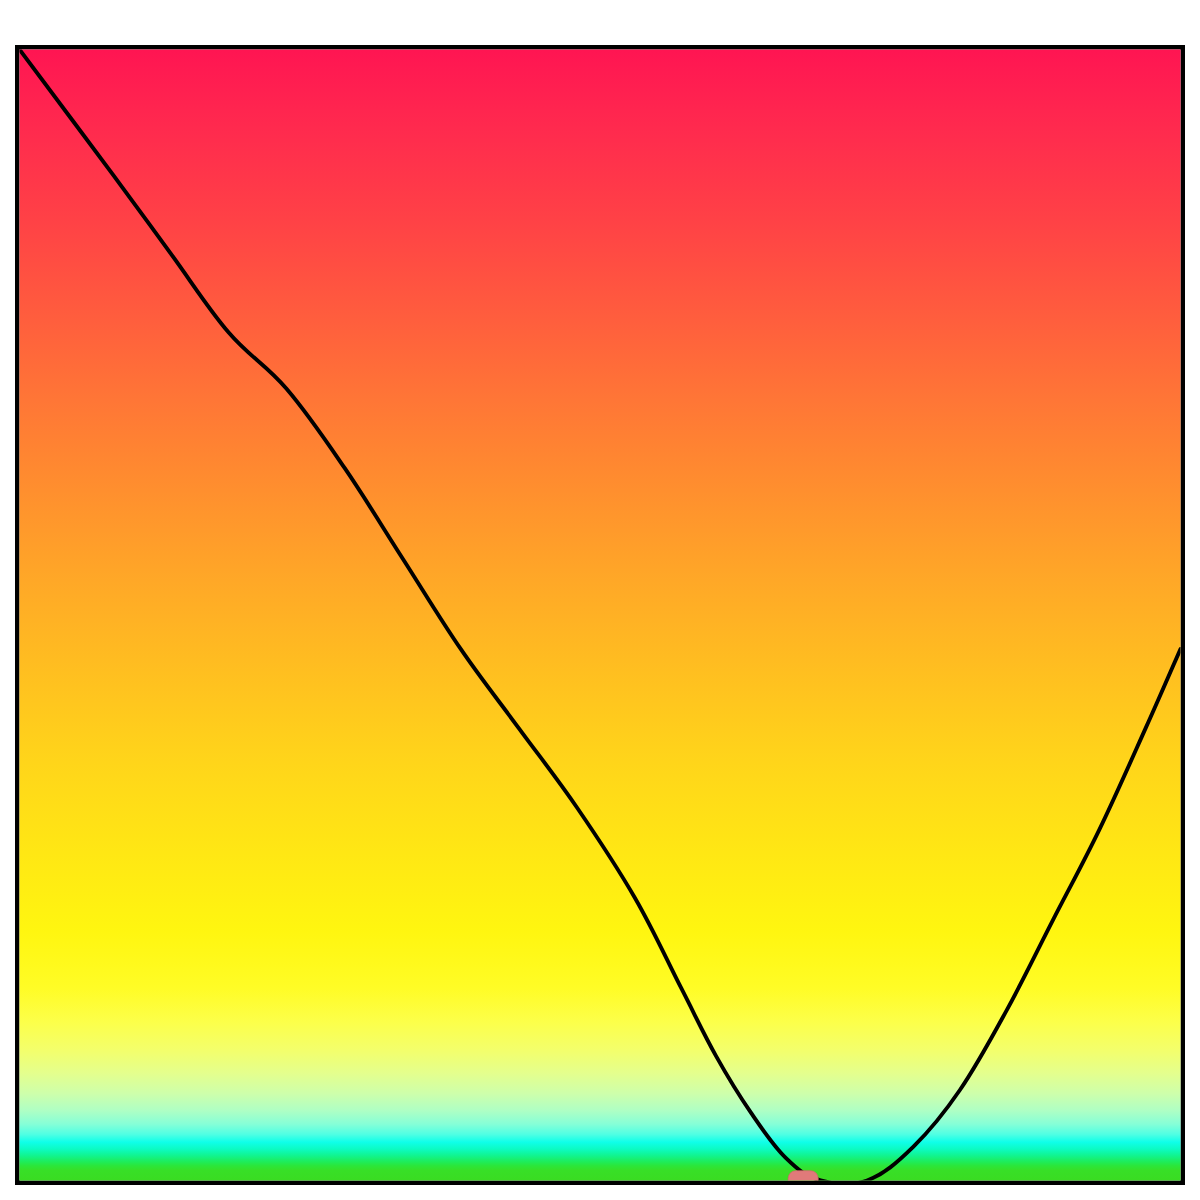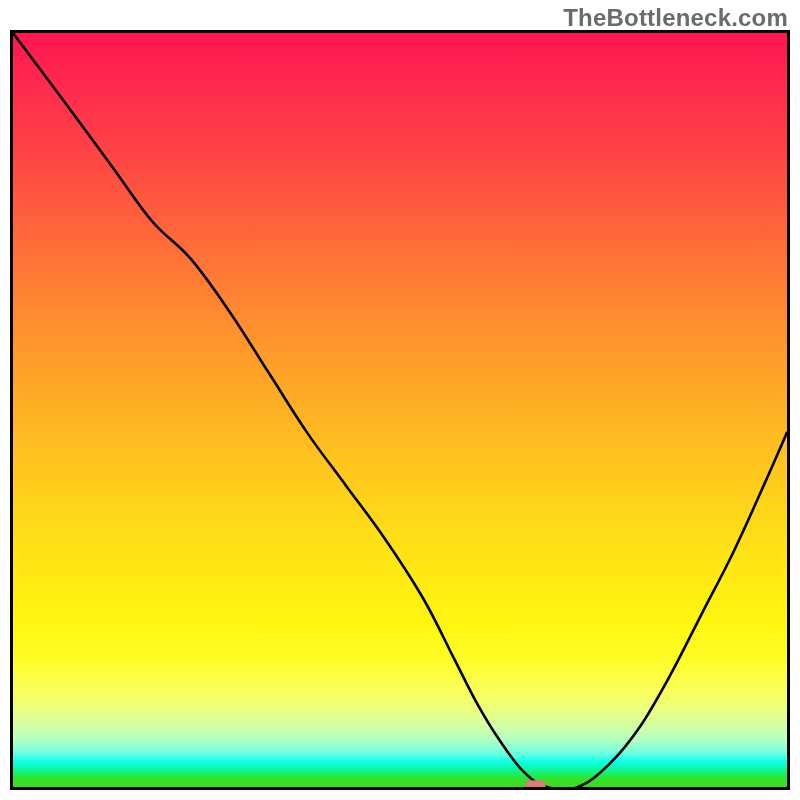--- a/index.html
+++ b/index.html
@@ -87,21 +87,20 @@
     fill: #e07a7a;
     stroke: #d26a6a;
     stroke-width: 0.5;
   }
 </style>
 </head>
 <body>
 
 <div class="frame">
 
-  <div class="watermark">TheBottleneck.com</div>
 
   <div class="plot-outer">
     <div class="plot-gradient"></div>
 
     <svg class="plot-svg" viewBox="0 0 774 754" preserveAspectRatio="none">
       <path class="curve" d="M 0.00 0.00 C 11.15 14.93, 43.81 58.51, 61.92 82.94 C 80.03 107.37, 86.69 116.72, 100.62 135.72 C 114.55 154.72, 125.39 172.21, 139.32 188.50 C 153.25 204.79, 164.09 209.91, 178.02 226.20 C 191.95 242.49, 202.79 258.62, 216.72 278.98 C 230.65 299.34, 241.49 317.58, 255.42 339.30 C 269.35 361.02, 280.19 379.26, 294.12 399.62 C 308.05 419.98, 318.89 433.40, 332.82 452.40 C 346.75 471.40, 357.59 484.82, 371.52 505.18 C 385.45 525.54, 397.68 543.78, 410.22 565.50 C 422.76 587.22, 431.43 606.82, 441.18 625.82 C 450.93 644.82, 456.04 656.13, 464.40 671.06 C 472.76 685.99, 479.26 696.55, 487.62 708.76 C 495.98 720.97, 502.48 730.78, 510.84 738.92 C 519.20 747.06, 524.31 751.29, 534.06 754.00 C 543.81 756.71, 553.87 758.07, 565.02 754.00 C 576.17 749.93, 584.83 742.24, 595.98 731.38 C 607.13 720.52, 615.79 709.97, 626.94 693.68 C 638.09 677.39, 646.75 661.26, 657.90 640.90 C 669.05 620.54, 677.71 602.30, 688.86 580.58 C 700.01 558.86, 708.67 543.33, 719.82 520.26 C 730.97 497.19, 741.03 474.12, 750.78 452.40 C 760.53 430.68, 769.82 409.12, 774.00 399.62" stroke="#000000"></path>
       <rect class="marker" rx="5" ry="5" width="20" height="11" x="512.45" y="747.50" fill="#e07a7a" stroke="#d26a6a"></rect>
     </svg>
   </div>
 

